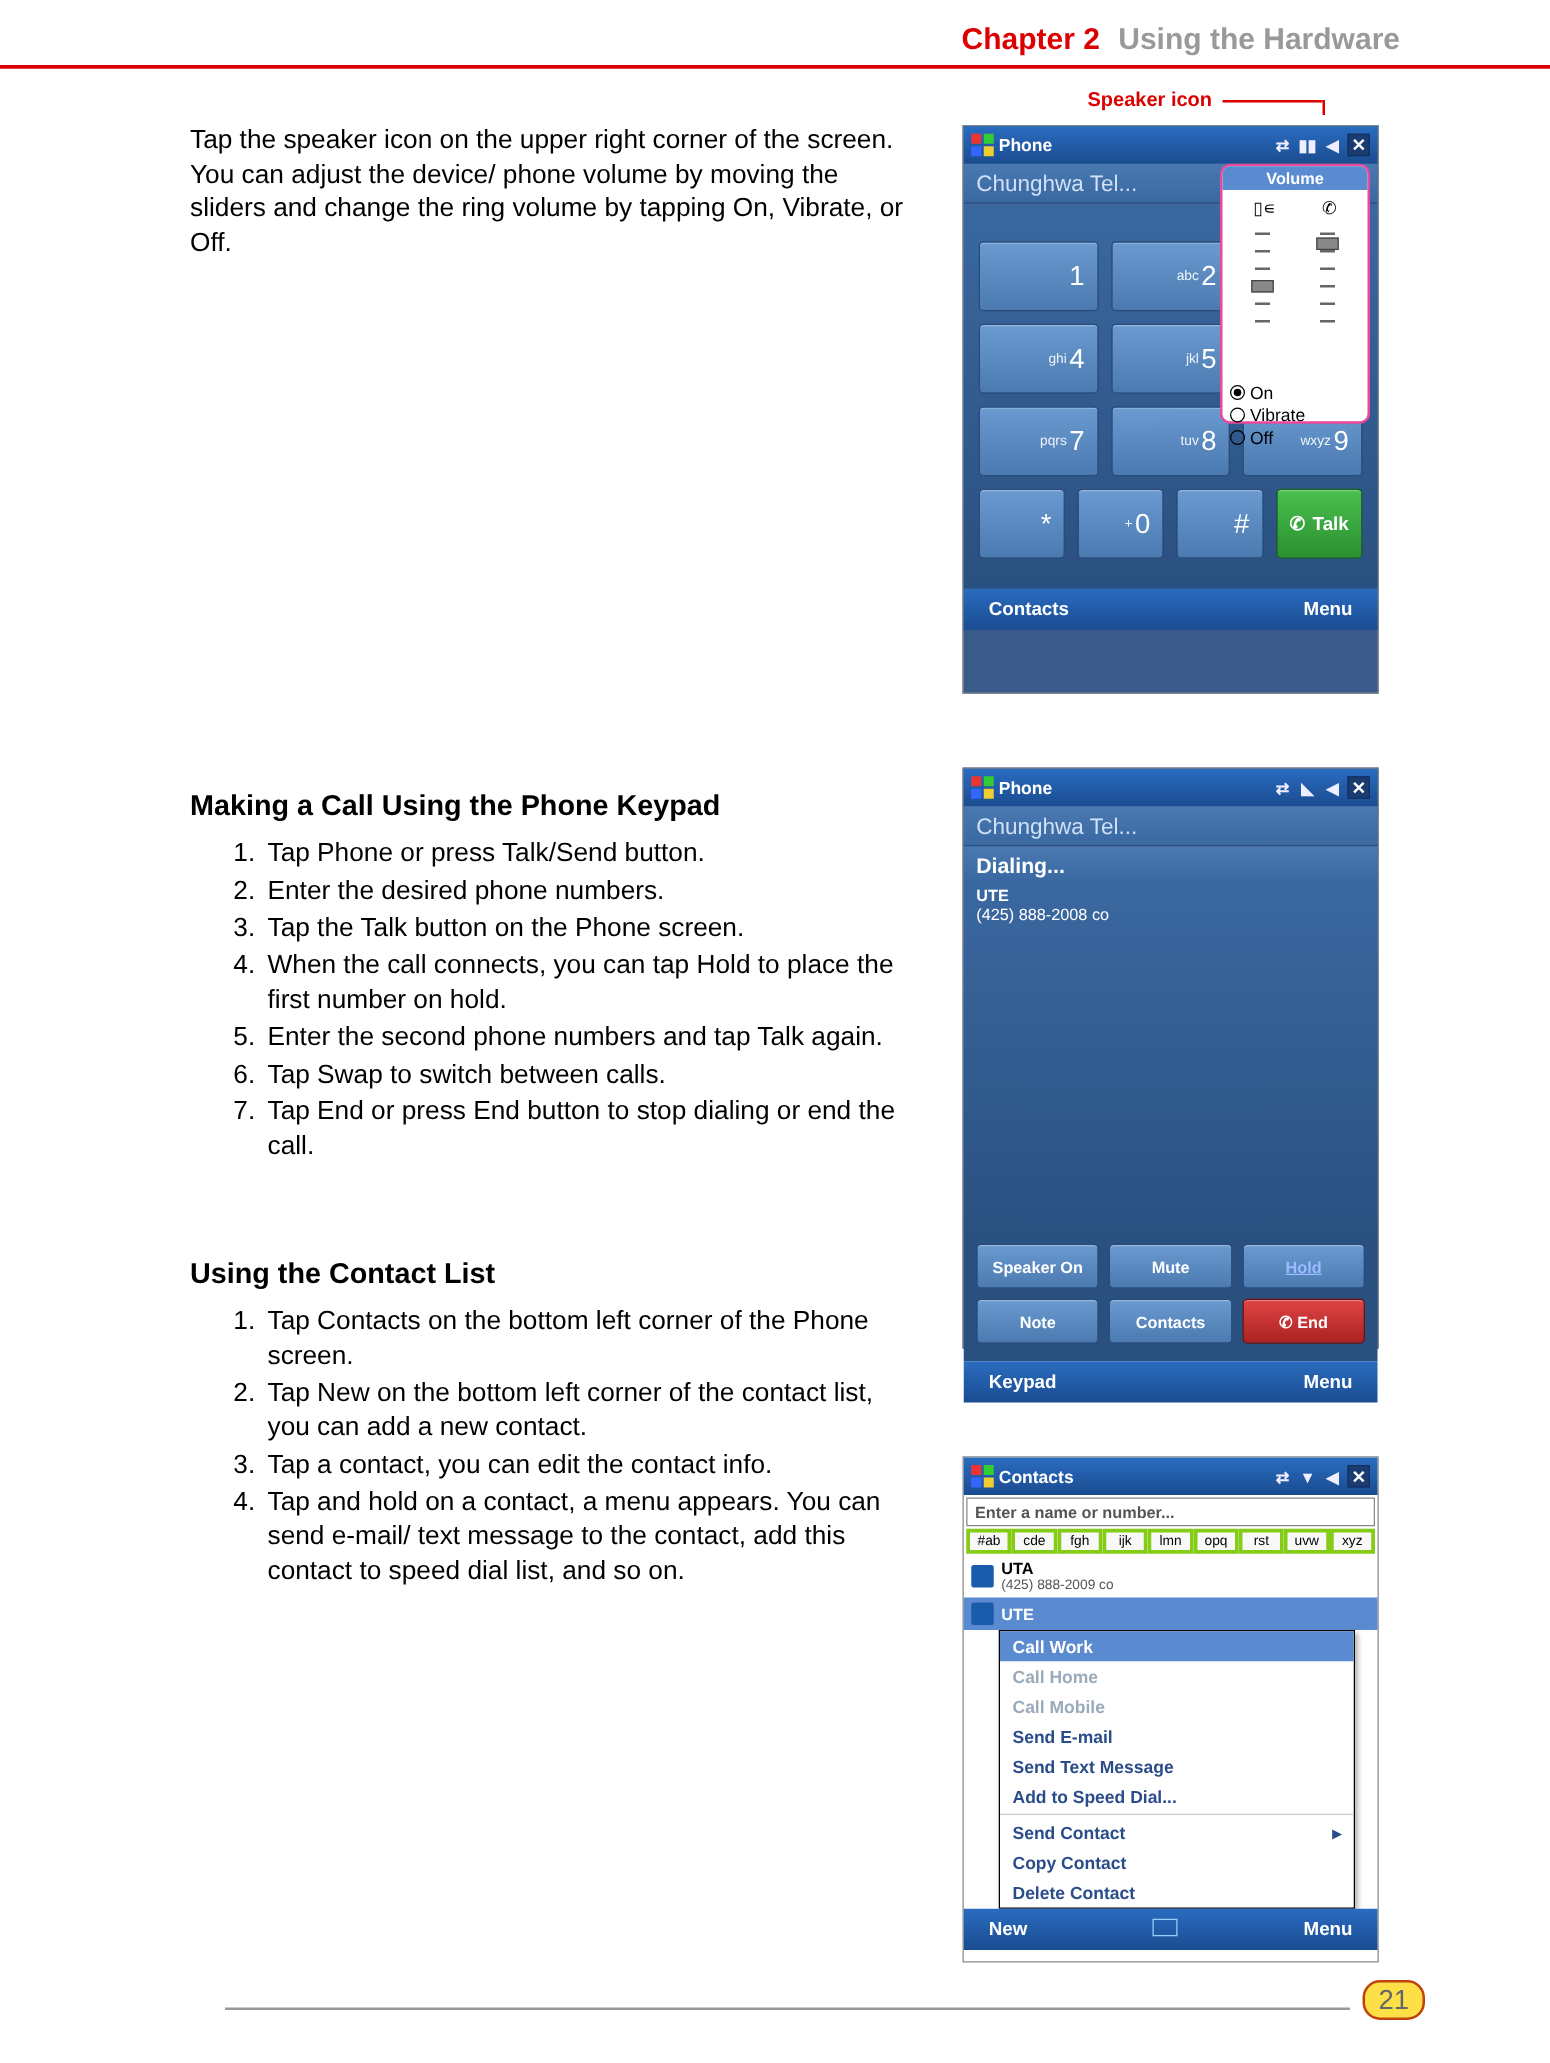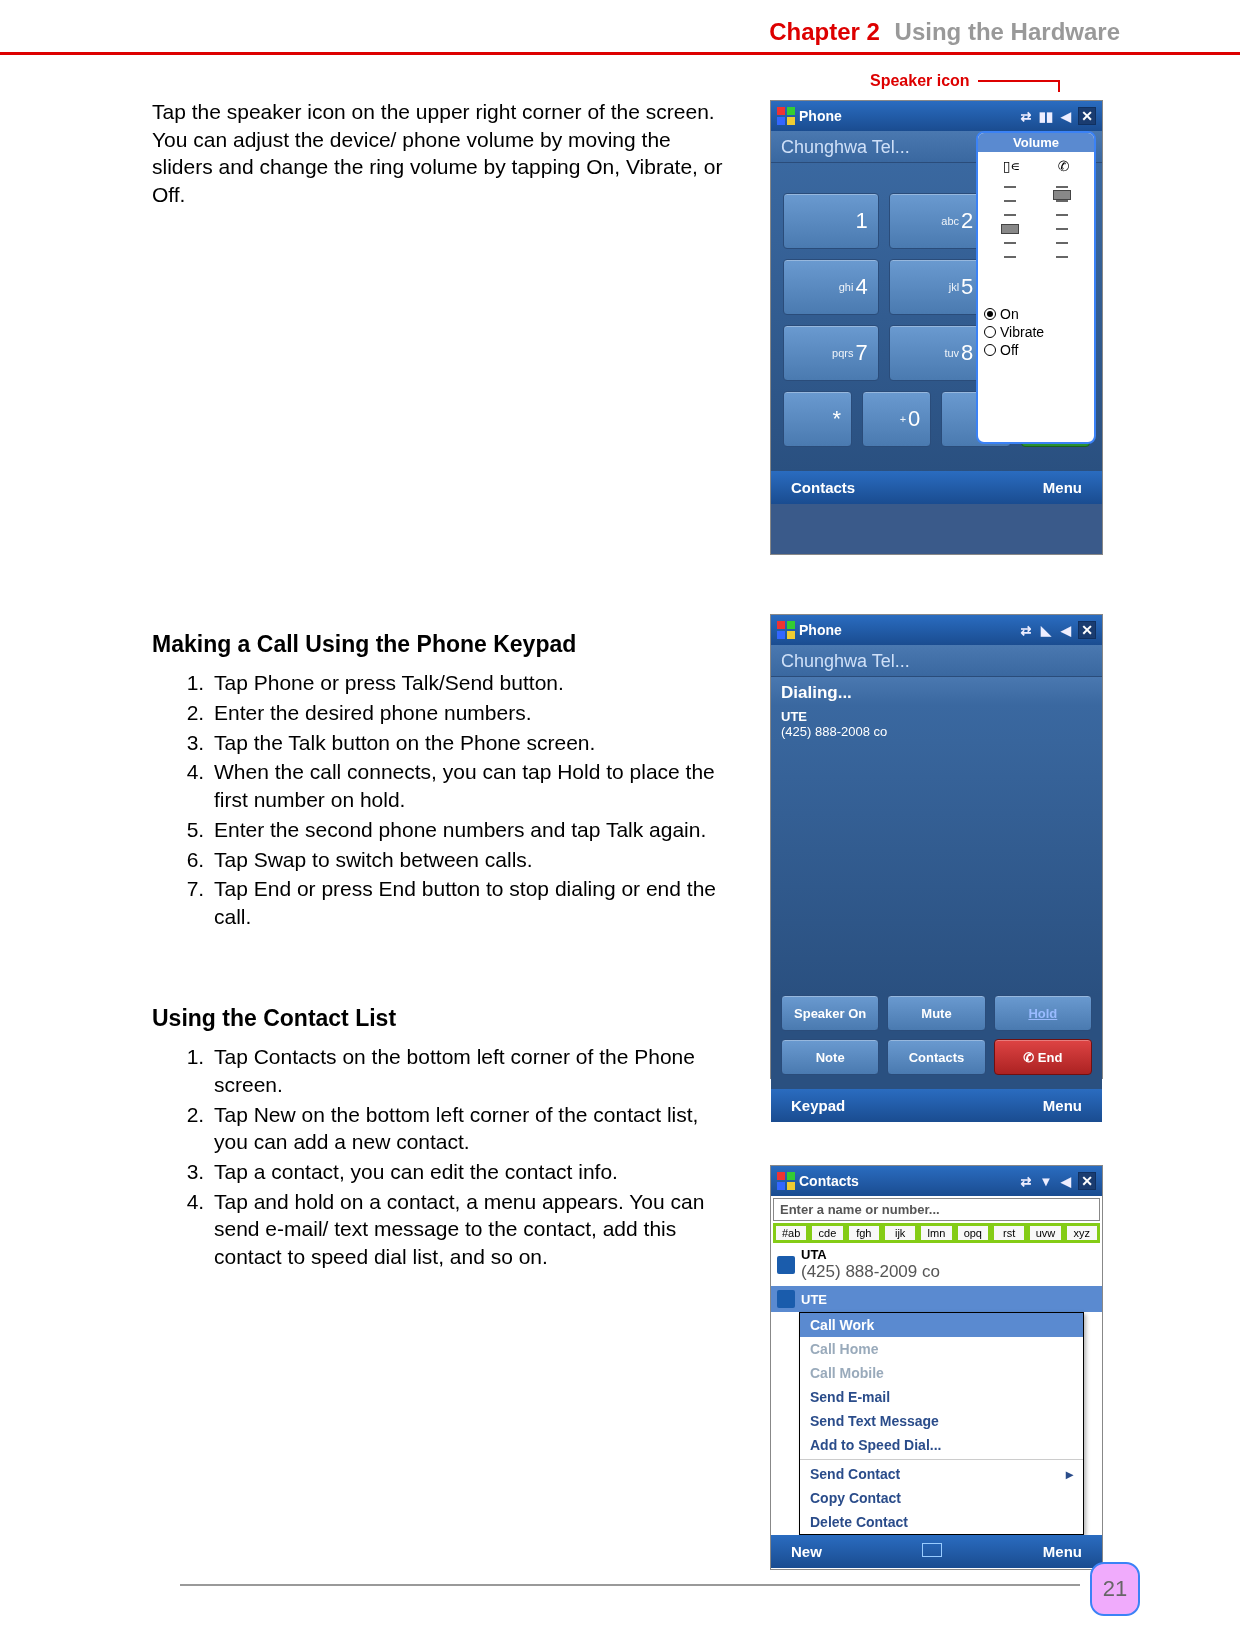--- a/index.html
+++ b/index.html
@@ -148,23 +148,23 @@
     padding: 8px 20px;
     font-weight: bold;
     font-size: 15px;
   }
   
   .volume-popup {
     position: absolute;
     top: 30px;
     right: 6px;
     width: 120px;
-    height: 313px;
+    height: 208px;
     background: #fff;
-    border: 2px solid #3b82f6;
+    border: 2px solid #ec4899;
     border-radius: 8px;
     padding: 6px;
     font-size: 14px;
     color: #000;
   }
   .volume-popup .vt { text-align:center; font-weight:bold; background:#5a8ad0; color:#fff; margin:-6px -6px 6px; padding:2px 0; border-radius: 6px 6px 0 0; font-size:13px; }
   .vp-icons { display:flex; justify-content:space-around; font-size:14px; }
   .sliders { display:flex; justify-content:space-around; height:120px; margin:6px 0; }
   .slider-track { width: 14px; background:#fff; position:relative; display:flex; flex-direction:column; align-items:center; }
   .slider-track .tick { width:12px; height:2px; background:#666; margin:6px 0; }
@@ -207,21 +207,21 @@
     background:#fff; border:1px solid #888;
     margin:2px; padding:3px 6px; font-size:13px; font-weight:bold; color:#555;
   }
   .alpha-row {
     display:flex; margin:0 2px; font-size:11px;
   }
   .alpha-row span { flex:1; text-align:center; border:3px solid #84cc16; padding:1px 0; background:#f8f8f8; }
   .contact-item { display:flex; align-items:center; gap:6px; padding:4px 6px; font-size:13px; }
   .contact-item .cicon { width:18px; height:18px; background:#1a5cac; border-radius:2px; }
   .contact-item .cname { font-weight:bold; }
-  .contact-item .cphone { color:#555; font-size:17px; }
+  .contact-item .cphone { color:#555; font-size:11px; }
   .ctx-menu {
     margin: 0 18px 0 28px;
     border:1px solid #000000;
     background:#fff;
     box-shadow: 2px 2px 4px rgba(0,0,0,.3);
     font-size:14px;
   }
   .ctx-menu .mi { padding:4px 10px; color:#2a4c8a; font-weight:bold; }
   .ctx-menu .mi.hl { background:#5a8ad0; color:#fff; }
   .ctx-menu .mi.dis { color:#9ab; }
@@ -240,27 +240,27 @@
   .pf-line {
     width: 900px;
     height: 2px;
     background: #999;
     position: absolute;
     right: 60px;
     top: 22px;
   }
   .pf-num {
     width: 50px;
-    height: 54px;
-    border: 2px solid #3b82f6;
+    height: 32px;
+    border: 2px solid #c2410c;
     border-radius: 14px;
     display:flex; align-items:center; justify-content:center;
     font-size: 22px;
     color: #666;
-    background:#f0abfc;
+    background:#fde047;
     position:relative;
   }
 </style>
 </head>
 <body>
 
 <div class="header">
   <span class="chapter">Chapter 2</span>
   <span class="chapter-title">Using the Hardware</span>
 </div>

